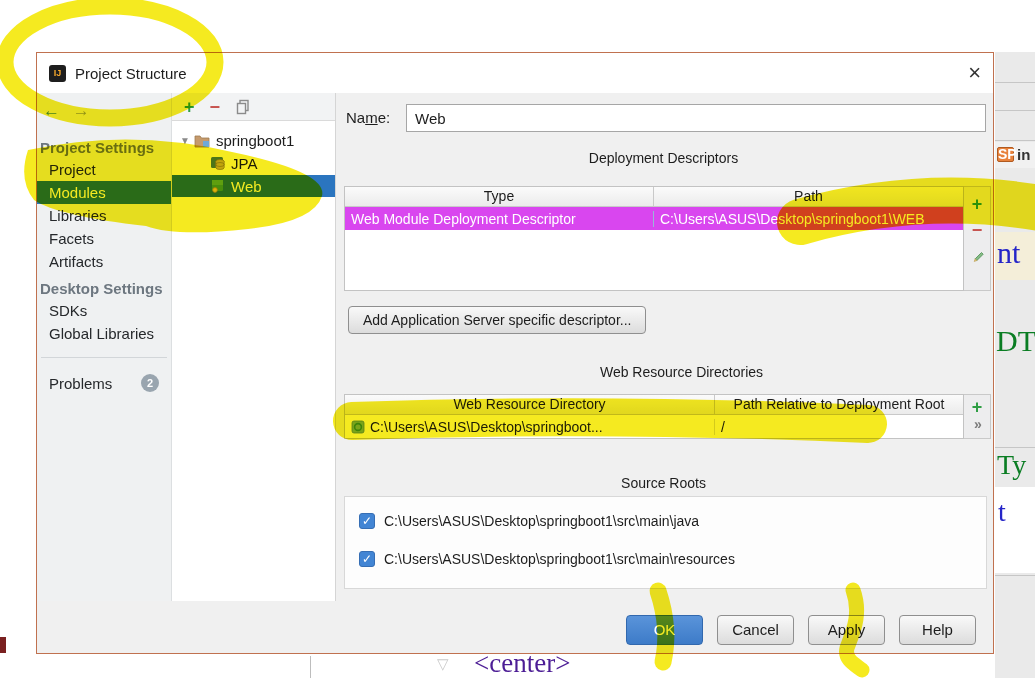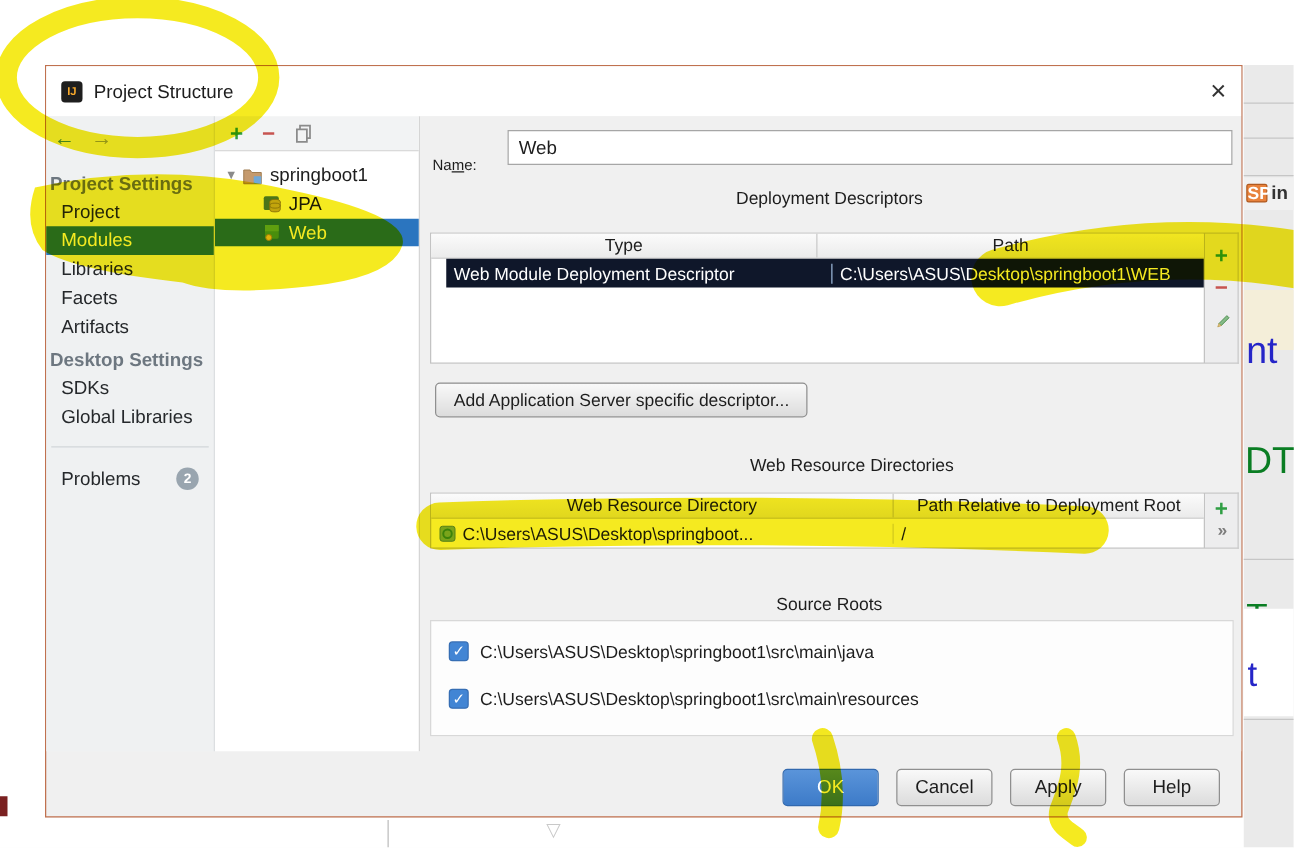--- a/index.html
+++ b/index.html
@@ -4,21 +4,21 @@
 <style>
   * { margin:0; padding:0; box-sizing:border-box; }
   html,body { width:1035px; height:678px; overflow:hidden; background:#fff;
               font-family:"Liberation Sans", sans-serif; }
   #stage { position:relative; width:1035px; height:678px; background:#ffffff; }
   .abs { position:absolute; }
 
   
   .bg-col { background:#eaeaea; }
   .bg-line { background:#c6c6c6; height:1px; }
-  .serif-frag { font-family:Liberation Sans, sans-serif; white-space:nowrap;margin-top:28px; }
+  .serif-frag { font-family:Liberation Serif, serif; white-space:nowrap; }
   .jsp-icon { width:17px; height:15px; background:#e8823c; border:1px solid #b05a20;
               border-radius:2px; color:#fff; font-size:14px; font-weight:bold;
               text-align:center; line-height:13px; }
   .fold-tri { color:#c9c9c9; font-size:15px; }
 
   
   .dialog { position:absolute; left:36px; top:52px; width:958px; height:602px;
             background:#f0f0f0; border:1px solid #c0714f; z-index:2; }
   .titlebar { position:absolute; left:0; top:0; right:0; height:40px; background:#ffffff;
               display:flex; align-items:center; padding:0 12px; }
@@ -63,21 +63,21 @@
                 font-family:"Liberation Sans", sans-serif; color:#1d1d1d; }
   .sect { position:absolute; display:flex; align-items:center; left:8px; right:10px;flex-direction:column; }
   .sect .lbl { font-size:14px; color:#1d1d1d; white-space:nowrap; }
   .sect .rule { flex:1; border-top:1px solid #cdcdcd; margin-left:8px; }
   .tbl { position:absolute; background:#fff; border:1px solid #c3c3c3; }
   .tbl-head { display:flex; height:20px; background:linear-gradient(#fbfbfb,#ebebeb);
               border-bottom:1px solid #c9c9c9; font-size:14px; }
   .th { text-align:center; line-height:19px; overflow:hidden; white-space:nowrap; }
   .th + .th { border-left:1px solid #c9c9c9; }
   .trow { display:flex; height:23px; align-items:center; white-space:nowrap; cursor:pointer; }
-  .trow.sel { background:#0f172a; color:#fff;margin-left:12px; }
+  .trow.sel { background:#d946ef; color:#fff; }
   .td { overflow:hidden; white-space:nowrap; padding-left:6px; }
   .vtools { position:absolute; width:27px; background:#ededee; border:1px solid #c9c9c9;
             border-left:none; display:flex; flex-direction:column; align-items:center; }
   .vtools .ticon { margin-top:8px; }
   .chev { color:#7c7c7c; font-size:14px; font-weight:bold; letter-spacing:-2px; cursor:pointer; }
   .gbtn { background:linear-gradient(#f9f9f9,#dcdcdc); border:1px solid #8f8f8f;
           border-radius:4px; font-size:14px; color:#1d1d1d; padding:0 14px; height:28px;
           line-height:26px; display:inline-block; cursor:pointer;
           font-family:"Liberation Sans", sans-serif; }
   .sr-box { position:absolute; background:#fdfdfd; border:1px solid #d8d8d8; }
@@ -200,21 +200,21 @@
               <rect x="2" y="2" width="11" height="5" fill="#63ad74"></rect>
               <circle cx="5" cy="12" r="2.4" fill="#e6c341" stroke="#a5861e" stroke-width="0.8"></circle>
             </svg>
           </span>
           <span>Web</span>
         </div>
       </div>
 
       <div class="rightpanel">
 
-        <div class="abs" style="left:10px; top:32px; font-size:12px;">
+        <div class="abs" style="left:10px; top:16px; font-size:15px;">
           <span>Na</span><span style="text-decoration:underline;">m</span><span>e:</span>
         </div>
         <input class="name-input" type="text" value="Web" style="">
 
         <div class="sect" style="top:57px;">
           <span class="lbl">Deployment Descriptors</span>
           <span class="rule"></span>
         </div>
         <div class="tbl" style="left:8px; top:93px; width:620px; height:105px;">
           <div class="tbl-head">

